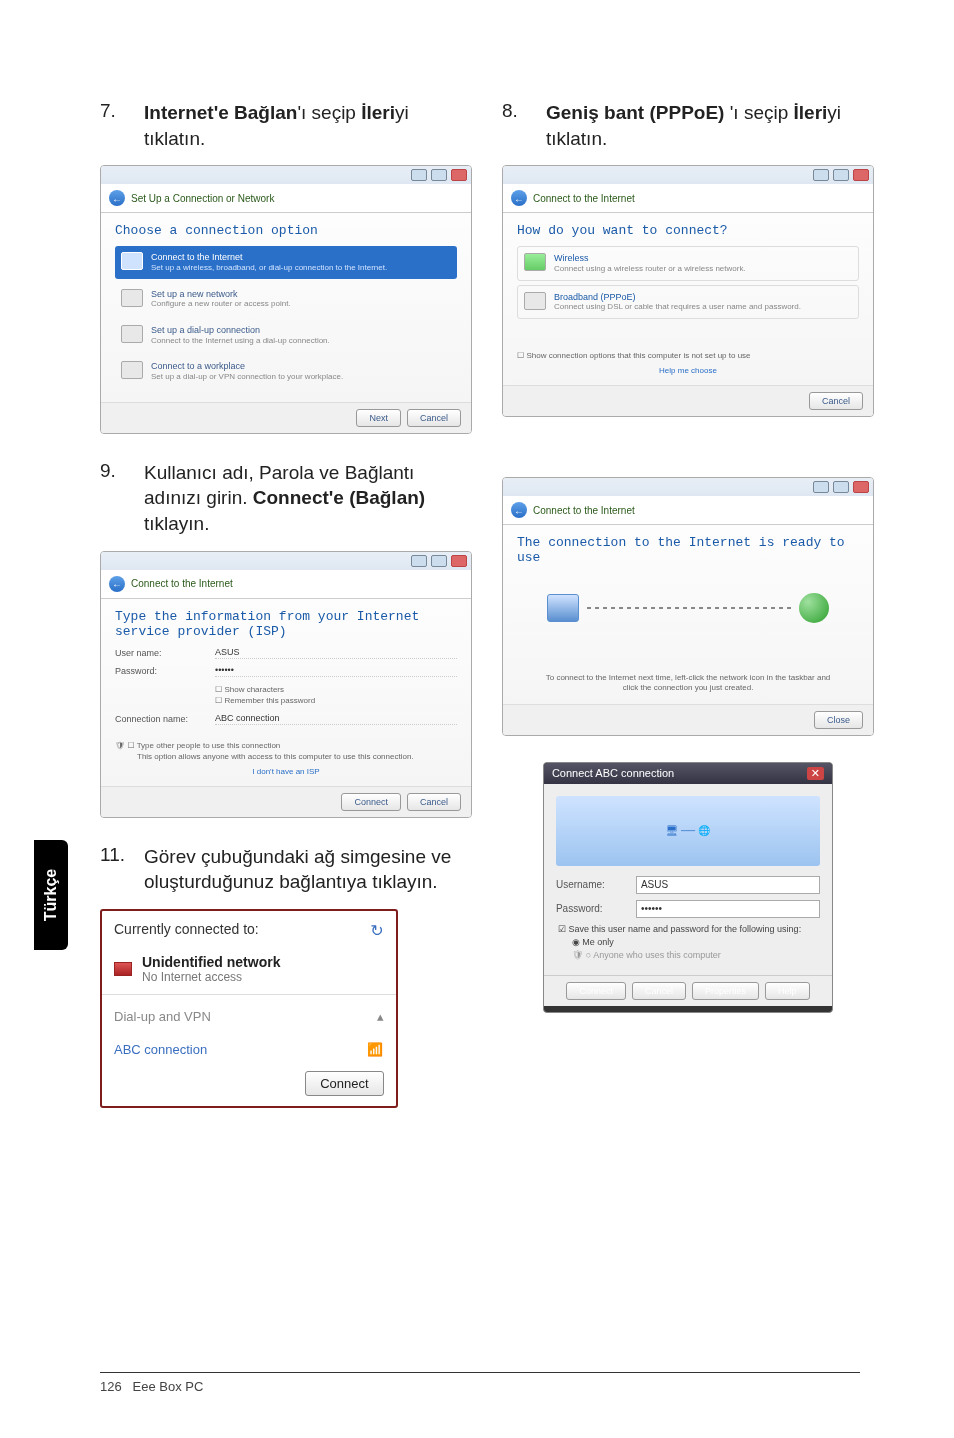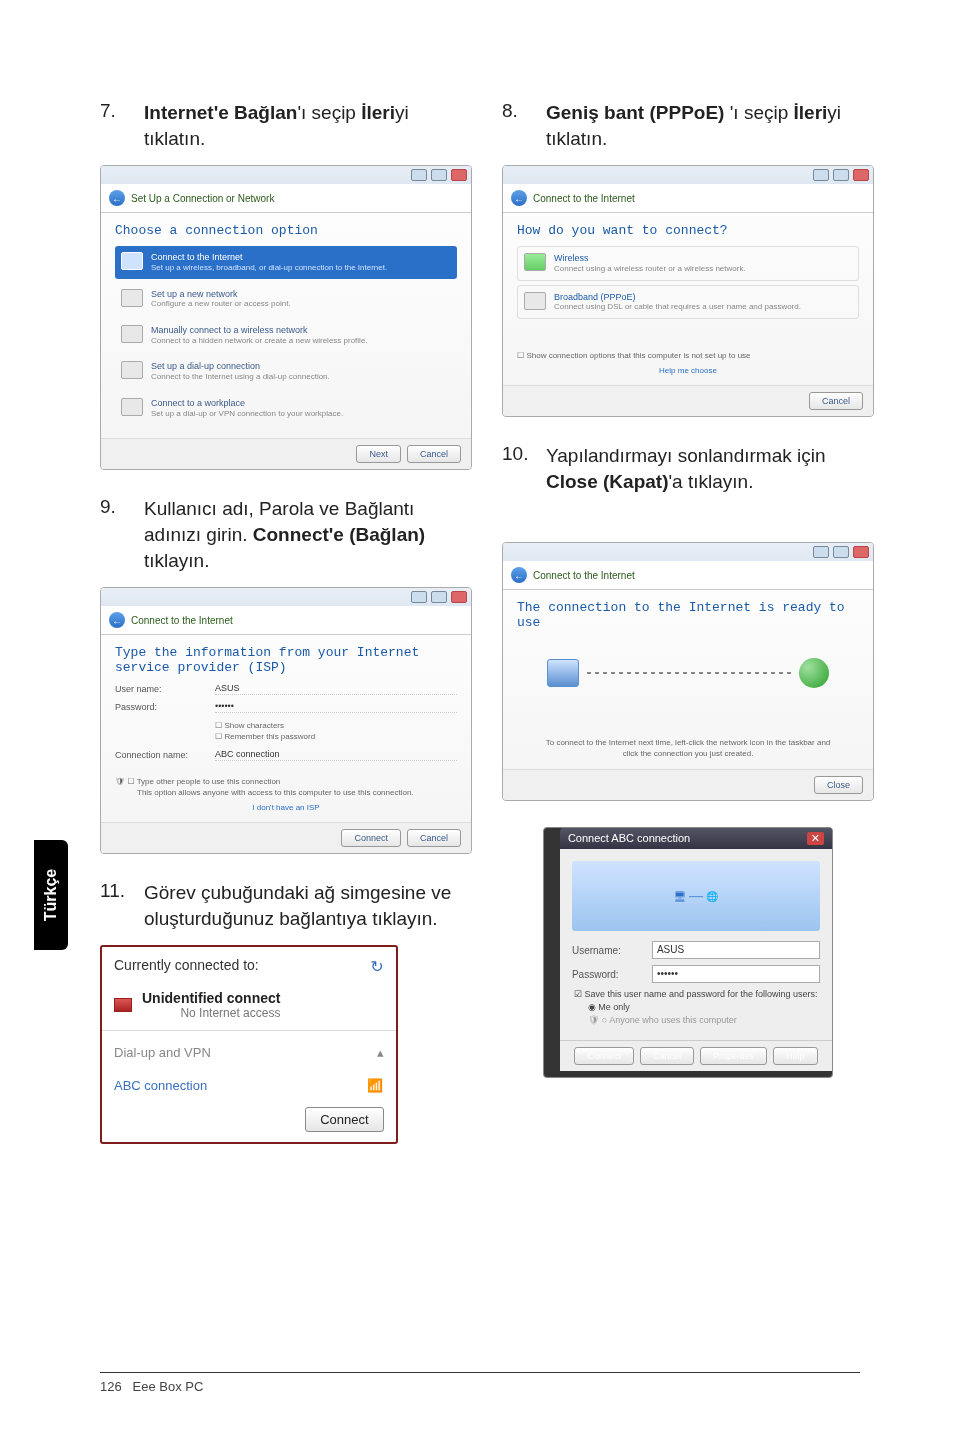--- a/index.html
+++ b/index.html
@@ -48,21 +48,21 @@
   .formrow .flabel{ width:90px; font-size:9px; color:#555;}
   .formrow .fval{ flex:1; font-size:9px; color:#333; border-bottom:1px dotted #ccc; padding-bottom:1px;}
   .chk{ font-size:8px; color:#666; margin:2px 0;}
   .tinylink{ color:#2a6fc8; font-size:8px; margin-top:6px; display:block;text-align:center;}
 
   .netshot{ border:2px solid #7f1d1d; border-radius:3px; background:#fff; margin:10px 0 26px 0; font-size:13px;}
   .netshot .hdr{ padding:10px 12px; display:flex; justify-content:space-between; align-items:flex-start;}
   .netshot .hdr .r{ color:#3a6fc0; font-size:16px;}
   .netshot .netrow{ display:flex; gap:10px; align-items:center; padding:4px 12px;}
   .netico{ width:18px; height:14px; background:linear-gradient(#d55,#a22); border:1px solid #922;}
-  .netsub{ color:#777; font-size:12px;text-align:right;}
+  .netsub{ color:#777; font-size:12px;}
   .netshot hr{ border:none; border-top:1px solid #ddd; margin:6px 0;}
   .netshot .sec{ padding:8px 12px; display:flex; justify-content:space-between; color:#888;}
   .abc{ color:#3a6fc0; padding:10px 12px 14px 12px; display:flex; justify-content:space-between; align-items:flex-end;}
   .connectbtn{ font-size:13px; padding:4px 14px; border:1px solid #888; background:linear-gradient(#fff,#e6e6e6); border-radius:3px;}
 
   .connector{ border:1px solid #888; border-radius:4px; background:#333; color:#fff; margin:10px 0 26px 0; position:relative; padding-bottom:6px;}
   .connector .ttl{ background:linear-gradient(#556,#334); padding:4px 8px; font-size:11px; display:flex; justify-content:space-between; border-radius:4px 4px 0 0;}
   .connector .body{ background:#eee; color:#333; margin:0; padding:12px; font-size:10px;}
   .connector .pic{ width:100%; height:70px; background:linear-gradient(#cfe3ff,#9cc4f0); border-radius:3px; margin-bottom:10px; display:flex; align-items:center; justify-content:center; color:#2a6fc8;}
   .connector .frow{ display:flex; gap:10px; margin-bottom:6px; align-items:center;}
@@ -121,27 +121,20 @@
         <div class="opt">
           <div class="ico"></div>
           <div class="lbl">
               <div>Set up a new network</div>
               <div class="sub">Configure a new router or access point.</div>
             </div>
         </div>
         <div class="opt">
           <div class="ico"></div>
           <div class="lbl">
-              <div>Manually connect to a wireless network</div>
-              <div class="sub">Connect to a hidden network or create a new wireless profile.</div>
-            </div>
-        </div>
-        <div class="opt">
-          <div class="ico"></div>
-          <div class="lbl">
               <div>Set up a dial-up connection</div>
               <div class="sub">Connect to the Internet using a dial-up connection.</div>
             </div>
         </div>
         <div class="opt">
           <div class="ico"></div>
           <div class="lbl">
               <div>Connect to a workplace</div>
               <div class="sub">Set up a dial-up or VPN connection to your workplace.</div>
             </div>
@@ -208,21 +201,21 @@
     </div>
 
     <div class="netshot" style="width:80%;">
       <div class="hdr">
         <span style="font-size:14px;color:#333;">Currently connected to:</span>
         <span class="r">↻</span>
       </div>
       <div class="netrow">
         <div class="netico"></div>
         <div>
-          <div style="font-weight:bold;font-size:14px;">Unidentified connect</div>
+          <div style="font-weight:bold;font-size:14px;">Unidentified network</div>
           <div class="netsub">No Internet access</div>
         </div>
       </div>
       <hr>
       <div class="sec">
         <span>Dial-up and VPN</span>
         <span>▴</span>
       </div>
       <div class="abc">
         <span>ABC connection</span>
@@ -271,26 +264,20 @@
         </div>
         <div style="height:26px"></div>
         <div class="chk">☐ <span>Show connection options that this computer is not set up to use</span></div>
         <span class="tinylink">Help me choose</span>
       </div>
       <div class="dlg-buttons">
         <div class="btn">Cancel</div>
       </div>
     </div>
 
-    <div class="step">
-      <div class="num">10.</div>
-      <div class="txt">
-        <span>Yapılandırmayı sonlandırmak için </span><b>Close (Kapat)</b><span>'a tıklayın.</span>
-      </div>
-    </div>
     <div style="height:28px"></div>
 
     <div class="shot">
       <div class="titlebar">
         <div class="winbtn"></div>
         <div class="winbtn"></div>
         <div class="winbtn red"></div>
       </div>
       <div class="headerbar">
         <div class="back-arrow">←</div>
@@ -305,36 +292,36 @@
         </div>
         <div style="height:30px"></div>
         <div class="readytxt">To connect to the Internet next time, left-click the network icon in the taskbar and click the connection you just created.</div>
       </div>
       <div class="dlg-buttons">
         <div class="btn">Close</div>
       </div>
     </div>
 
 
-    <div class="connector" style="width:78%; margin-left:auto; margin-right:auto;padding-left:16px;">
+    <div class="connector" style="width:78%; margin-left:auto; margin-right:auto;">
       <div class="ttl">
         <span>Connect ABC connection</span>
         <span style="background:#c44;padding:0 4px;border-radius:2px;">✕</span>
       </div>
       <div class="body">
         <div class="pic">🖥 ── 🌐</div>
         <div class="frow">
           <div class="flab">Username:</div>
           <div class="fin">ASUS</div>
         </div>
         <div class="frow">
           <div class="flab">Password:</div>
           <div class="fin">••••••</div>
         </div>
-        <div class="chkrow">☑ <span>Save this user name and password for the following users:</span></div>
+        <div class="chkrow">☑ <span>Save this user name and password for the following using:</span></div>
         <div class="chkrow" style="padding-left:14px">◉ <span>Me only</span></div>
         <div class="chkrow" style="padding-left:14px;color:#999">🛡 ○ <span>Anyone who uses this computer</span></div>
       </div>
       <div class="ftr">
         <div class="fbtn">Connect</div>
         <div class="fbtn">Cancel</div>
         <div class="fbtn">Properties</div>
         <div class="fbtn">Help</div>
       </div>
     </div>

